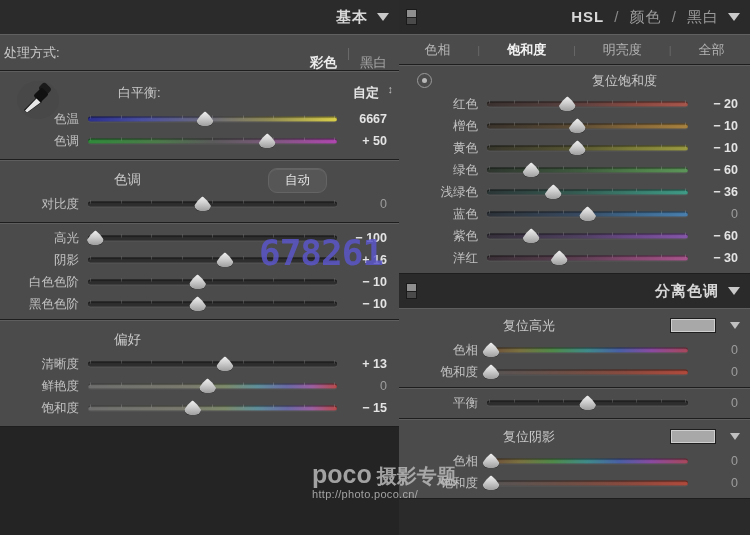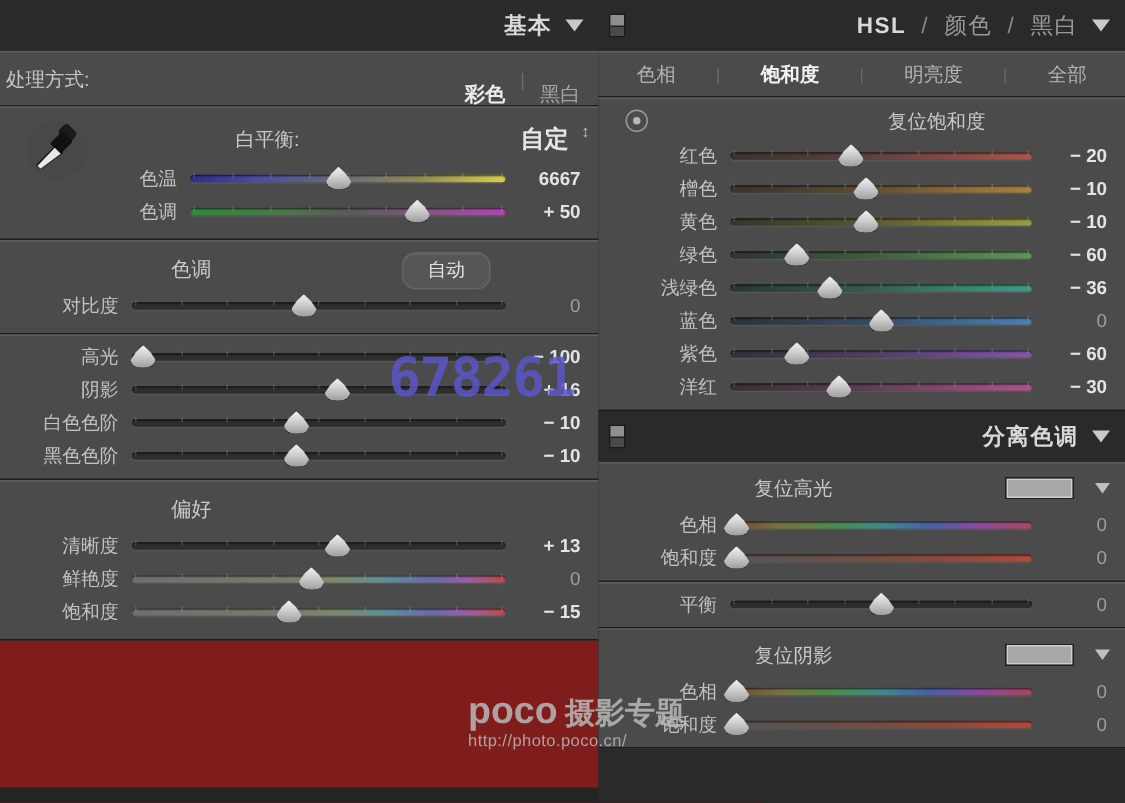--- a/index.html
+++ b/index.html
@@ -83,38 +83,38 @@
   .g-yellow { background:linear-gradient(90deg,#37362c 0%,#575632 45%,#80803a 75%,#9b9b42 100%)!important; }
   .g-green  { background:linear-gradient(90deg,#2e352e 0%,#3f5a3f 45%,#4f7f4a 75%,#5c955a 100%)!important; }
   .g-aqua   { background:linear-gradient(90deg,#2c3636 0%,#355c52 45%,#3a8070 75%,#3f9b86 100%)!important; }
   .g-blue   { background:linear-gradient(90deg,#2d3238 0%,#384a60 45%,#3f6a90 75%,#4a7fae 100%)!important; }
   .g-purple { background:linear-gradient(90deg,#35303a 0%,#4d3f5e 45%,#6d4a8c 75%,#8556a8 100%)!important; }
   .g-magenta{ background:linear-gradient(90deg,#3a3036 0%,#5c3f52 45%,#8a4a74 75%,#a8548c 100%)!important; }
   .g-hue    { background:linear-gradient(90deg,#6b4a3a 0%,#7a7040 16%,#4f8a4a 33%,#3f8a8a 50%,#4a5fa5 66%,#8a4aa0 82%,#a8485a 100%)!important; }
   .g-sat    { background:linear-gradient(90deg,#555 0%,#6e4f46 40%,#8a4a3e 70%,#b04a3c 100%)!important; }
 
   
-  .left { width:399px; height:525px; background:#7f1d1d; position:relative; }
+  .left { width:399px; height:384px; background:#7f1d1d; position:relative; }
   .left .panel-header { background:#2b2b2b; }
 
   .treat-row {
     height:37px; background:#4b4b4b;
     border-top:1px solid #606060; border-bottom:1px solid #1e1e1e;
     display:flex; align-items:center; padding:0 12px 0 4px;
   }
   .treat-row .t-label { color:#c8c8c8; font-size:13px; flex:1; }
   .treat-row .t-opt { color:#ededed; font-size:13.5px; font-weight:bold;margin-top:21px; }
   .treat-row .t-opt.off { color:#a3a3a3; font-weight:normal; }
   .treat-row .t-bar { color:#6d6d6d; margin:0 10px; font-size:12px; }
 
-  .wb-block { position:relative;padding-left:39px; }
+  .wb-block { position:relative; }
   .wb-head { display:flex; align-items:center; height:30px; padding:0 4px; }
   .wb-head .wb-spacer { width:84px; }
   .wb-head .wb-title { flex:1; color:#c9c9c9; font-size:13px; text-align:left; padding-left:30px; }
-  .wb-head .wb-sel { color:#e6e6e6; font-size:16px; font-weight:bold; padding-right:16px; position:relative;font-family:Liberation Serif, serif; }
+  .wb-head .wb-sel { color:#e6e6e6; font-size:13px; font-weight:bold; padding-right:16px; position:relative;font-family:Liberation Serif, serif; }
   .wb-head .wb-sel::after {
     content:"\2195"; position:absolute; right:2px; top:-1px; font-size:11px; color:#bdbdbd; font-weight:normal;
   }
   .eyedrop {
     position:absolute; left:14px; top:6px; width:46px; height:44px;
   }
   .eyedrop svg { width:46px; height:44px; display:block; }
 
   .sec-title { display:flex; align-items:center; height:26px; padding:0 4px; }
   .sec-title .st-spacer { width:84px; }

